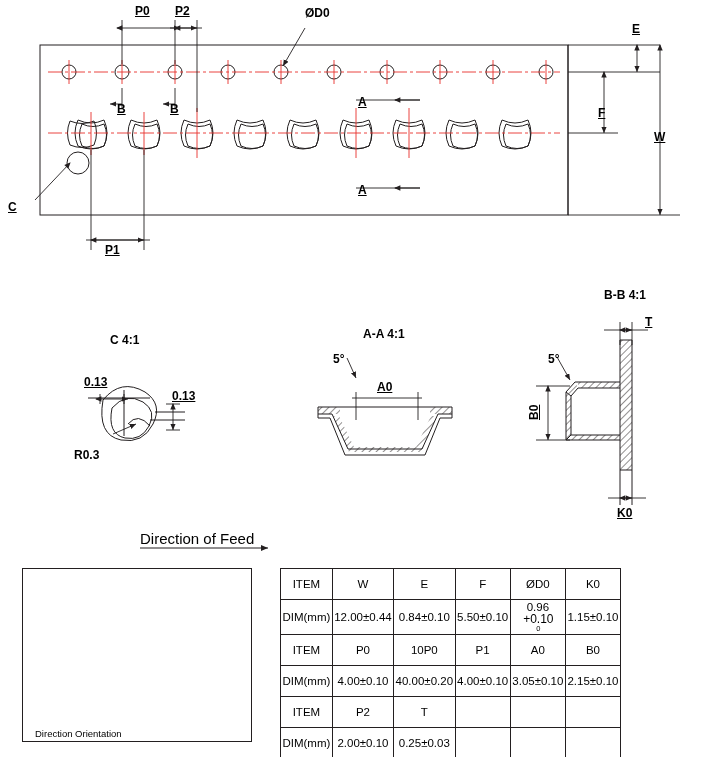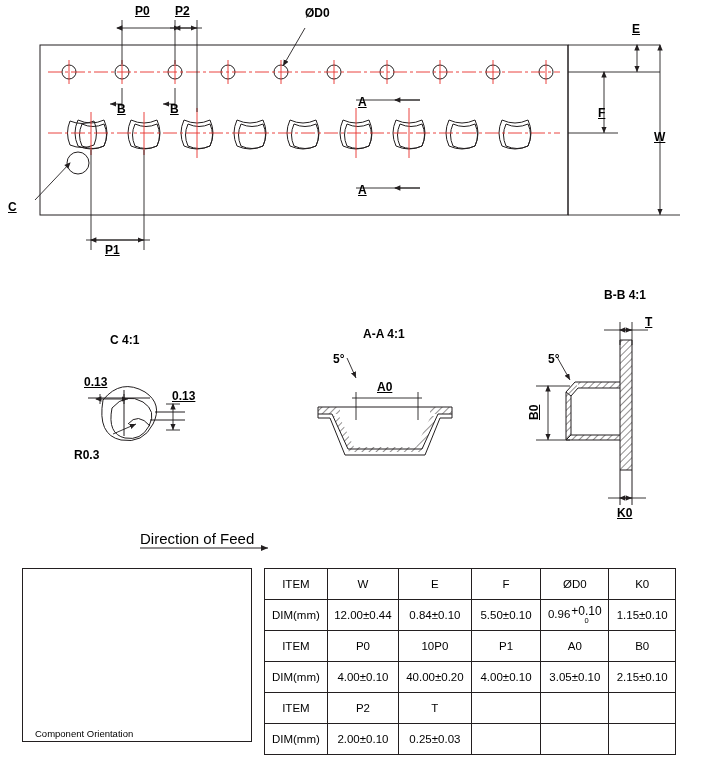--- a/index.html
+++ b/index.html
@@ -287,23 +287,23 @@
 <div class="lbl b" style="left:333px;top:352px;">5°</div>
 <div class="lbl b u" style="left:377px;top:380px;">A0</div>
 
 <div class="lbl b" style="left:604px;top:288px;">B-B 4:1</div>
 <div class="lbl b u" style="left:645px;top:315px;">T</div>
 <div class="lbl b" style="left:548px;top:352px;">5°</div>
 <div class="lbl b u" style="left:527px;top:420px;transform:rotate(-90deg);transform-origin:left top;">B0</div>
 <div class="lbl b u" style="left:617px;top:506px;">K0</div>
 
 <div class="lbl" style="left:140px;top:530px;font-size:15px;">Direction of Feed</div>
-<div class="orient-label" style="left:35px;top:728px;">Component Orientation</div>
-
-<table class="dims" style="left:264px;top:568px;width:412px;">
+<div class="orient-label" style="left:35px;top:728px;">Direction Orientation</div>
+
+<table class="dims" style="left:280px;top:568px;width:341px;">
   <tbody>
     <tr>
       <td class="cellhead" style="width:64px;height:28px;">ITEM</td>
       <td style="width:72px;">W</td>
       <td style="width:74px;">E</td>
       <td style="width:72px;">F</td>
       <td style="width:70px;">ØD0</td>
       <td style="width:68px;">K0</td>
     </tr>
     <tr>

